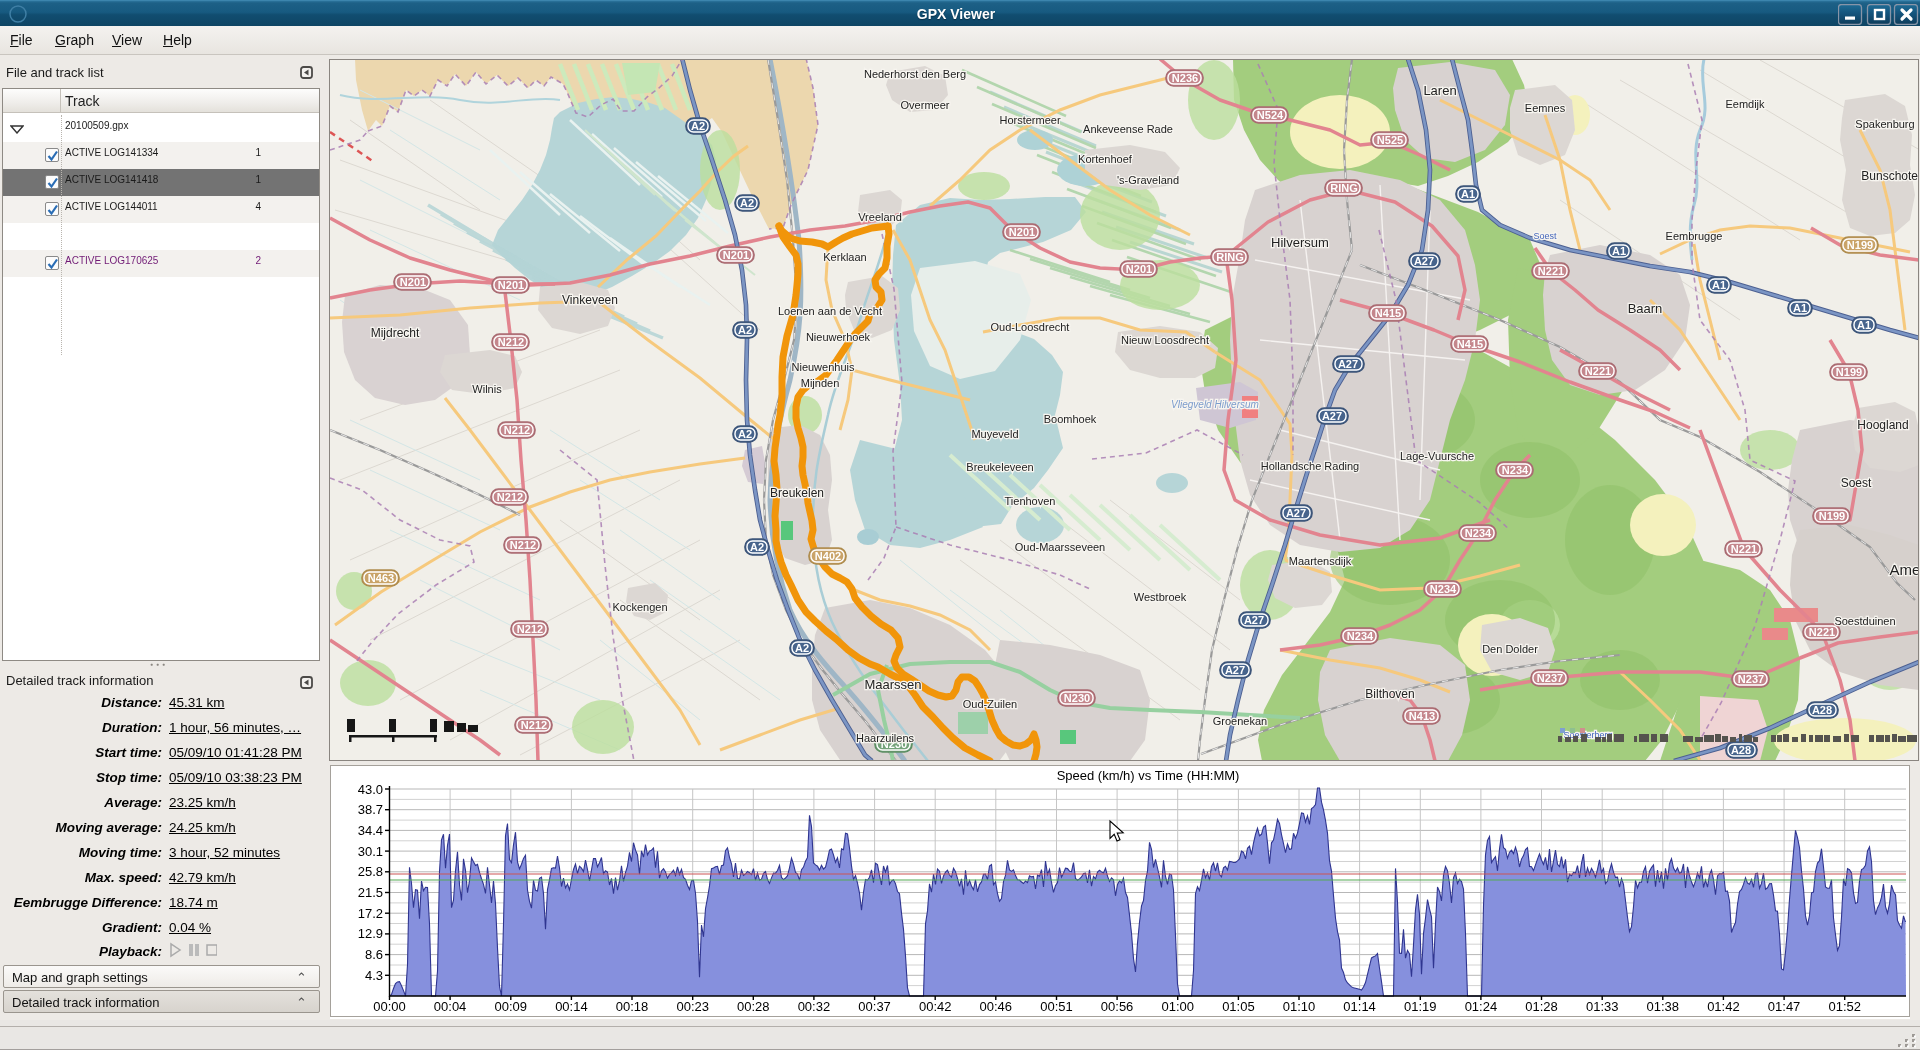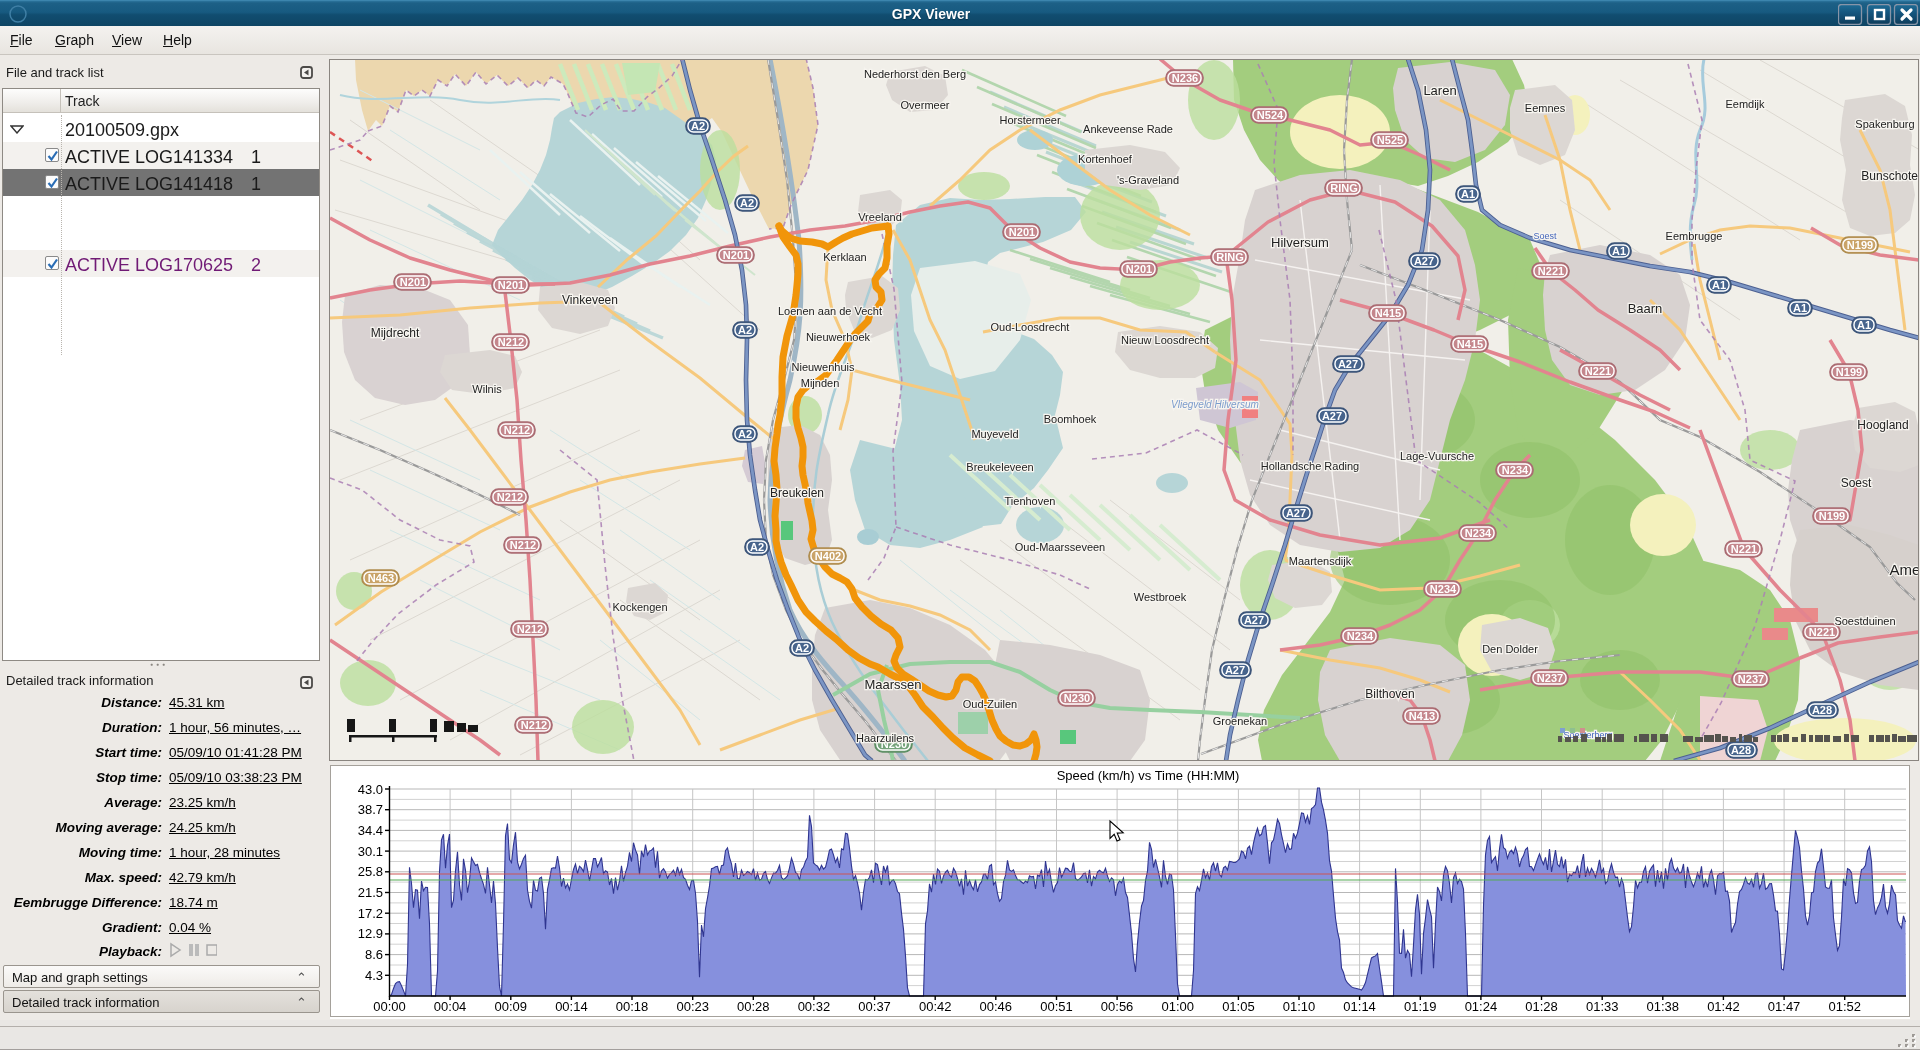--- a/index.html
+++ b/index.html
@@ -1,28 +1,28 @@
 <!DOCTYPE html>
 <html><head><meta charset="utf-8"><style>
 * { margin:0; padding:0; box-sizing:border-box; }
 html,body { width:1920px; height:1050px; overflow:hidden; font-family:"Liberation Sans",sans-serif; background:#edeae6; }
 #win { position:relative; width:1920px; height:1050px; }
 #titlebar { position:absolute; left:0; top:0; width:1920px; height:26px;
   background:linear-gradient(#2c749c 0%, #1d6086 8%, #175a80 45%, #114d70 55%, #0e4564 100%);
   border-top:1px solid #3c85ad; }
-#title { position:absolute; width:1862px; text-align:center; top:5px; font-size:14px; font-weight:bold; color:#fff; text-shadow:0 1px 1px #0a3048; }
+#title { position:absolute; width:1862px; text-align:center; top:5px; font-size:14px; font-weight:bold; color:#fff; text-shadow:0 1px 1px #0a3048;margin-left:25px; }
 #menubar { position:absolute; left:0; top:26px; width:1920px; height:29px; background:linear-gradient(#f4f2ef,#e8e5e0); border-bottom:1px solid #c9c5bf; }
 .menu { position:absolute; top:6px; font-size:14px; color:#111; }
 .menu u { text-decoration:underline; }
 #lpanel { position:absolute; left:0; top:55px; width:326px; height:967px; background:#edeae6; }
 .ptitle { position:absolute; font-size:13px; color:#1a1a1a; }
 .collapse { position:absolute; width:13px; height:13px; }
 #tree { position:absolute; left:2px; top:33px; width:318px; height:573px; background:#fff; border:1px solid #8e8a84;padding-left:24px; }
 #treehead { position:absolute; left:0; top:0; width:100%; height:24px; background:linear-gradient(#fdfdfc,#efedea 60%,#e4e1db); border-bottom:1px solid #c5c1ba; font-size:14px; color:#222; }
-.trow { position:absolute; left:0; width:100%; height:27px; font-size:18px; color:#1a1a1a; }
+.trow { position:absolute; left:0; width:100%; height:27px; font-size:10px; color:#1a1a1a; }
 .cb { position:absolute; left:42px; top:6px; width:14px; height:14px; background:#fcfcfc; border:1px solid #8a8a8a; border-radius:2px; }
 .cb svg { position:absolute; left:0px; top:0px; }
 #dtinfo { position:absolute; left:0; top:0; width:326px; }
 .drow { position:absolute; width:326px; font-size:13.5px; color:#000; }
 .dlab { position:absolute; right:164px; font-weight:bold; white-space:nowrap;font-style:italic; }
 .dval { position:absolute; left:169px; white-space:nowrap;text-decoration:underline; }
 .expander { position:absolute; left:3px; width:317px; height:23px; border:1px solid #9a958e; border-radius:2px; font-size:13px; color:#111; }
 #statusbar { position:absolute; left:0; top:1020px; width:1920px; height:30px; background:#e9e7e4; }
 </style></head><body>
 <div id="win">
@@ -81,20 +81,29 @@
         </div>
 <div class="trow" style="top:80px;background:#737373;color:#1a1a1a">
           <div class="cb">
             <svg width="14" height="14" viewBox="0 0 14 14">
               <path d="M2.5,7 L5.5,10.5 L11,2.5" fill="none" stroke="#2a6db5" stroke-width="2.2"></path>
             </svg>
           </div>
           <span style="position:absolute;left:62px;top:5px">ACTIVE LOG141418</span>
           <span style="position:absolute;left:222px;top:5px;width:36px;text-align:right">1</span>
         </div>
+<div class="trow" style="top:107px;background:#f3f1ee;color:#1a1a1a">
+          <div class="cb">
+            <svg width="14" height="14" viewBox="0 0 14 14">
+              <path d="M2.5,7 L5.5,10.5 L11,2.5" fill="none" stroke="#2a6db5" stroke-width="2.2"></path>
+            </svg>
+          </div>
+          <span style="position:absolute;left:62px;top:5px">ACTIVE LOG144011</span>
+          <span style="position:absolute;left:222px;top:5px;width:36px;text-align:right">4</span>
+        </div>
 <div class="trow" style="top:161px;background:#f3f1ee;color:#701a75">
           <div class="cb">
             <svg width="14" height="14" viewBox="0 0 14 14">
               <path d="M2.5,7 L5.5,10.5 L11,2.5" fill="none" stroke="#2a6db5" stroke-width="2.2"></path>
             </svg>
           </div>
           <span style="position:absolute;left:62px;top:5px">ACTIVE LOG170625</span>
           <span style="position:absolute;left:222px;top:5px;width:36px;text-align:right">2</span>
         </div>
 <div style="position:absolute;left:58px;top:26px;width:1px;height:240px;border-left:1px dotted #b9b5af"></div>
@@ -125,21 +134,21 @@
 <div class="drow" style="top:740px">
           <span class="dlab">Average:</span>
           <span class="dval">23.25 km/h</span>
         </div>
 <div class="drow" style="top:765px">
           <span class="dlab">Moving average:</span>
           <span class="dval">24.25 km/h</span>
         </div>
 <div class="drow" style="top:790px">
           <span class="dlab">Moving time:</span>
-          <span class="dval">1 hour, 28 minutes</span>
+          <span class="dval">3 hour, 52 minutes</span>
         </div>
 <div class="drow" style="top:815px">
           <span class="dlab">Max. speed:</span>
           <span class="dval">42.79 km/h</span>
         </div>
 <div class="drow" style="top:840px">
           <span class="dlab">Eembrugge Difference:</span>
           <span class="dval">18.74 m</span>
         </div>
 <div class="drow" style="top:865px">

